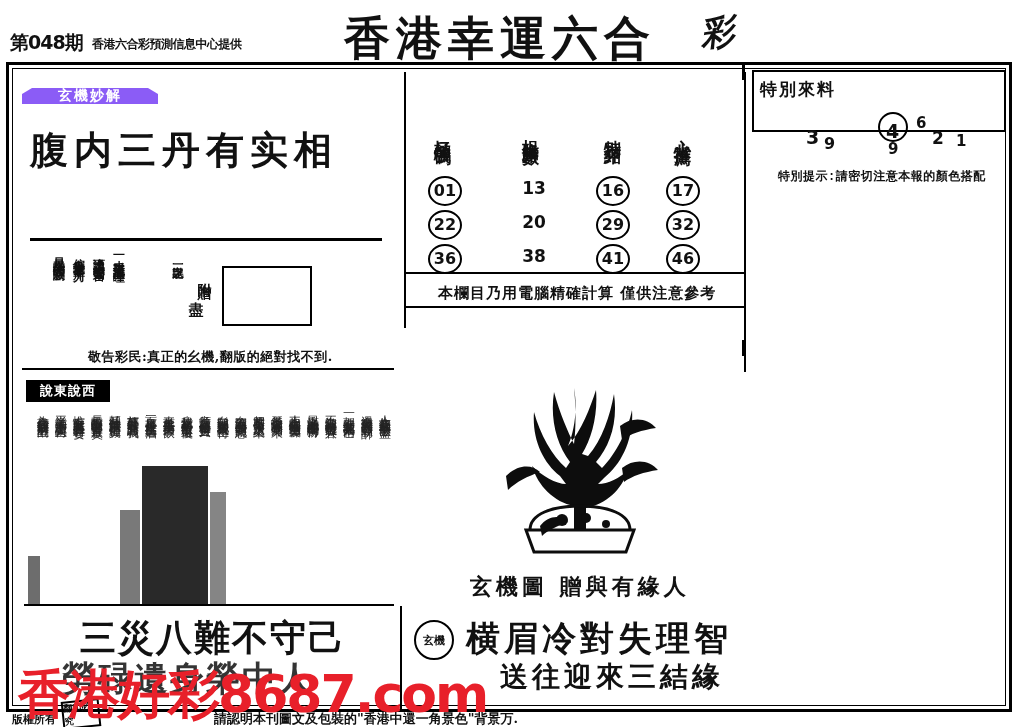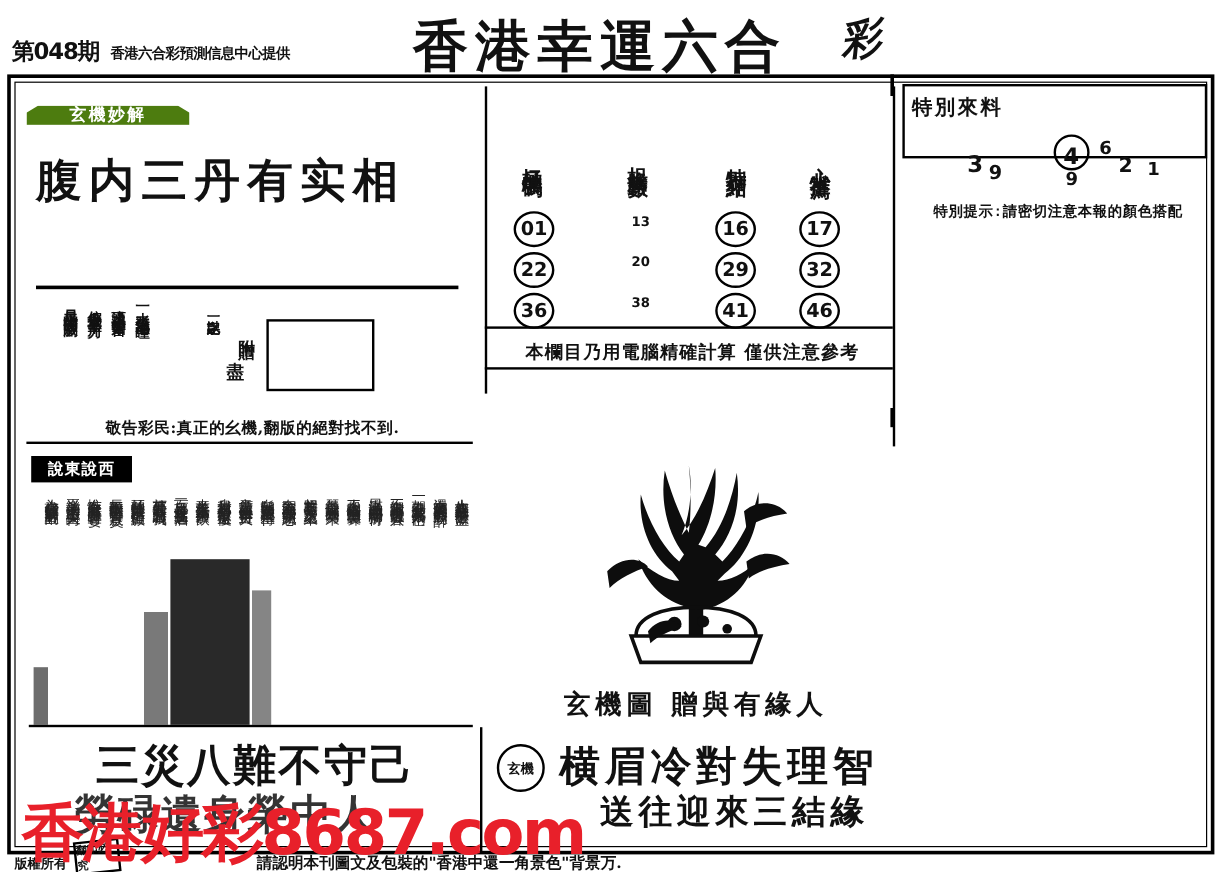--- a/index.html
+++ b/index.html
@@ -44,21 +44,21 @@
     box-sizing:border-box;
   }
   .frame:before{
     content:"";position:absolute;left:3px;top:3px;right:3px;bottom:3px;
     border:1px solid #000;
   }
 
   
   .ribbon{
     position:absolute;left:22px;top:88px;width:136px;height:16px;
-    background:#4d7c0f;color:#fff;
+    background:#8b5cf6;color:#fff;
     display:flex;align-items:center;justify-content:center;
     font-size:14px;font-weight:bold;letter-spacing:2px;
     font-family:"DejaVu Serif","Liberation Serif",serif;
     clip-path:polygon(0 6px,10px 0,126px 0,136px 6px,136px 22px,126px 28px,10px 28px,0 22px);
   }
 
   
   .couplet{
     position:absolute;left:30px;top:126px;width:350px;
     font-family:"DejaVu Serif","Liberation Serif",serif;
@@ -153,21 +153,21 @@
   
   .colhead{
     position:absolute;
     writing-mode:vertical-rl;
     font-size:17px;font-weight:bold;letter-spacing:3px;
     font-family:"DejaVu Serif","Liberation Serif",serif;
     text-align:center;
   }
   .numcell{
     position:absolute;
-    font-size:11px;font-weight:bold;
+    font-size:17px;font-weight:bold;
     font-family:"DejaVu Sans","Liberation Sans",sans-serif;
     text-align:center;width:40px;
   }
   .circled{
     border:2px solid #000;border-radius:50%;
     width:30px;height:26px;line-height:26px;font-size:16px;
   }
   .vsep{position:absolute;width:2px;background:#000;}
   .hsep{position:absolute;height:2px;background:#000;}
 

